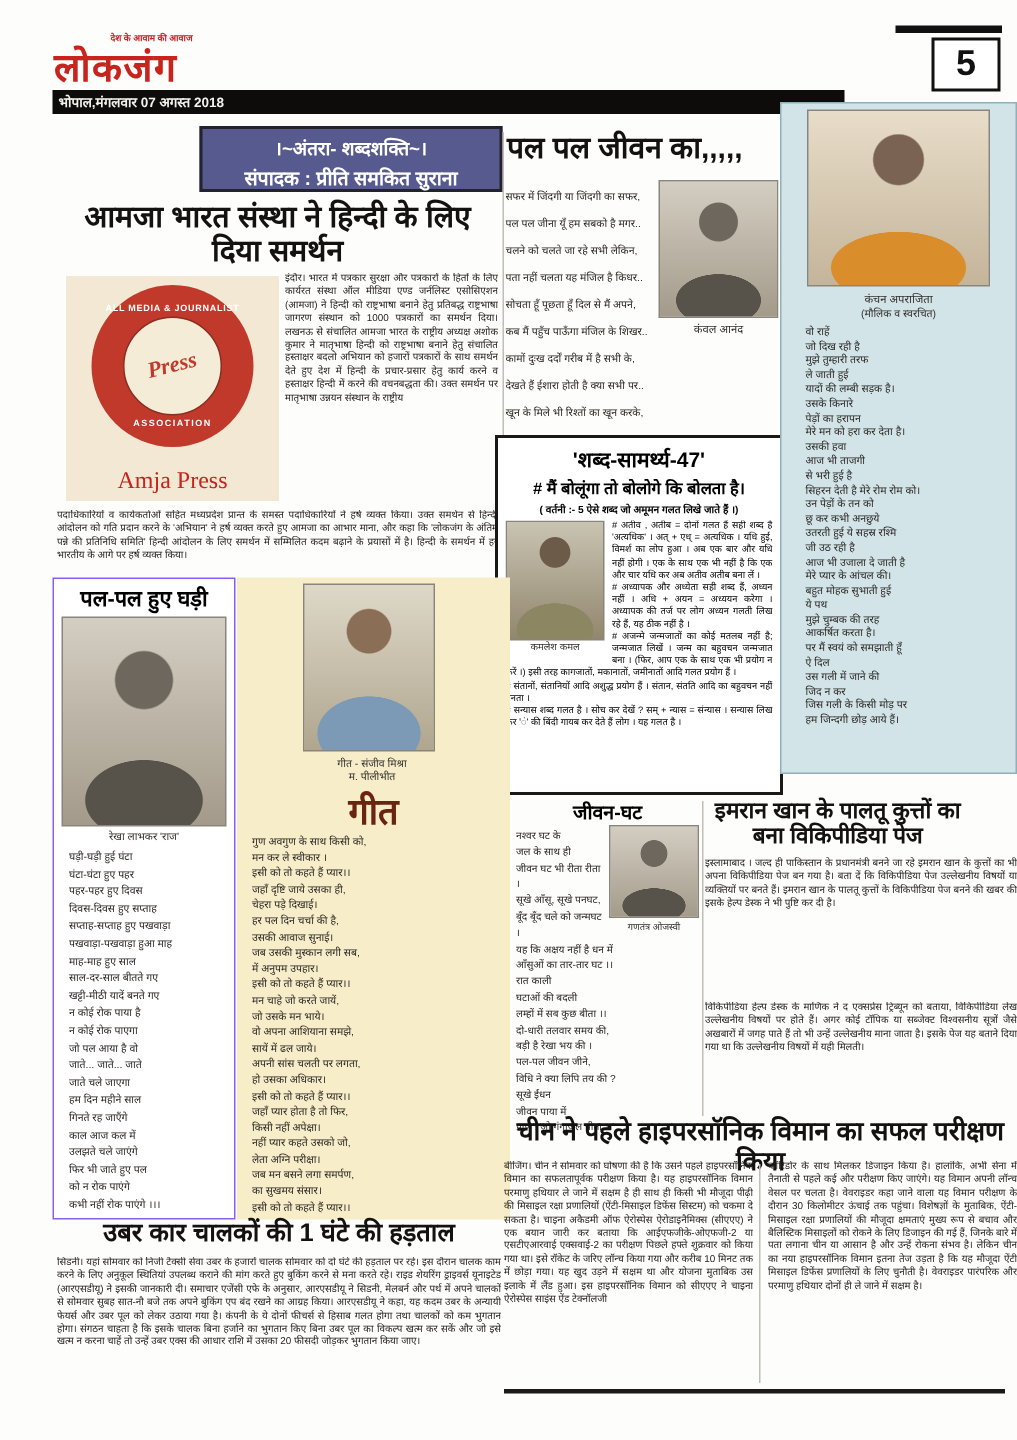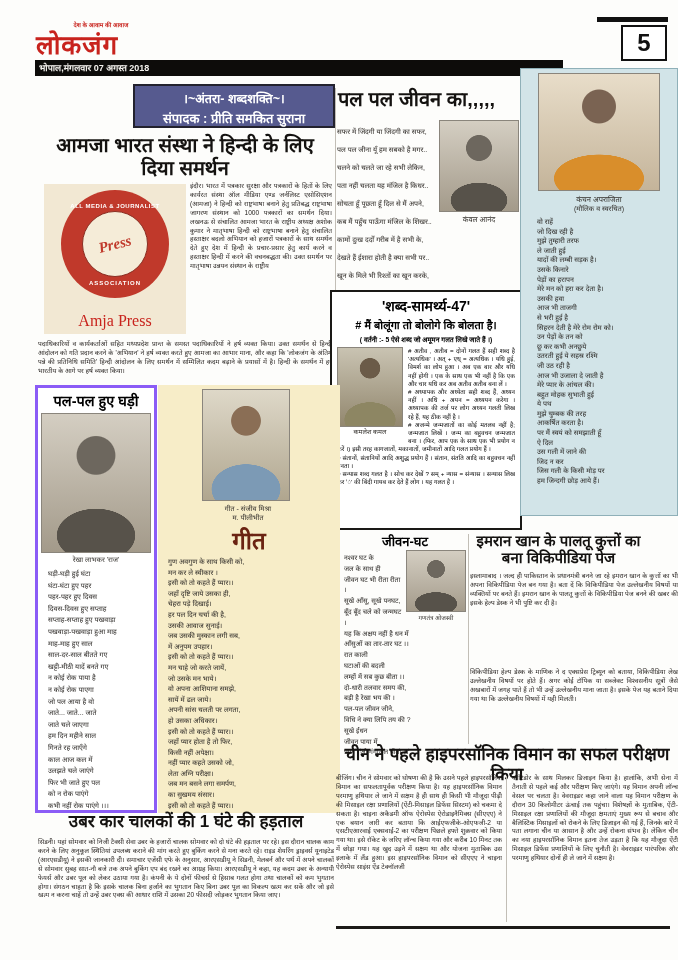--- a/index.html
+++ b/index.html
@@ -35,21 +35,21 @@
       radial-gradient(ellipse 64% 36% at 50% 92%, #8d8663 62%, rgba(0,0,0,0) 63%),
       linear-gradient(#c9c3b2, #92876e);
   }
   .ph-blue {
     background:
       radial-gradient(circle at 50% 28%, #8a6e55 16%, rgba(0,0,0,0) 17%),
       radial-gradient(ellipse 64% 36% at 50% 90%, #7c9ab5 62%, rgba(0,0,0,0) 63%),
       linear-gradient(#ded8c8, #b0a68f);
   }
   .vrule { background:#c2beb6; width:1px; }
-  .float-r { float:right; margin:0 0 2px 4px;font-family:Liberation Serif, serif; }
+  .float-r { float:right; margin:0 0 2px 4px; }
   .float-l { float:left; margin:0 5px 2px 0; }
 
   
   #mast-tag { left:42px; top:21px; width:118px; font-size:6px; color:#c8231d; font-weight:bold; }
   #mast-logo { left:36px; top:26px; font-size:26px; font-weight:bold; color:#c8231d; letter-spacing:1px; font-family:"Liberation Serif","DejaVu Serif",serif; }
   #date-bar { left:35px; top:60px; width:528px; height:16px; background:#0d0c0a; color:#f4f2ee; font-size:9px; font-weight:bold; line-height:16px; padding-left:4px; }
   #pn-bar { left:597px; top:17px; width:71px; height:5px; background:#111; }
   #pn-box { left:621px; top:25px; width:46px; height:36px; border:2px solid #111; font-size:24px; font-weight:bold; text-align:center; line-height:32px; color:#111; background:#fff; }
 
   
@@ -87,21 +87,21 @@
 
   
   #tg-panel { left:520px; top:68px; width:158px; height:448px; background:#d2e4e8; border:1px solid #8fb0b8; }
   #tg-h { margin-top:3px; font-size:17px; font-weight:bold; color:#14120f; }
   #tg-photo { margin:4px auto 0 auto; width:122px; height:118px; }
   #tg-c1 { margin-top:3px; font-size:7.5px; }
   #tg-c2 { font-size:7px; }
   #tg-poem { margin:4px 0 0 16px; font-size:7px; line-height:9.6px; color:#2a2724; }
 
   
-  #gh-box { left:35px; top:385px; width:122px; height:428px; border:3px solid #8b5cf6; background:#fff; }
+  #gh-box { left:35px; top:385px; width:122px; height:428px; border:1px solid #8b5cf6; background:#fff; }
   #gh-h { margin-top:2px; font-size:14.5px; font-weight:bold; }
   #gh-photo { margin:3px auto 0 auto; width:110px; height:140px; }
   #gh-cap { margin-top:2px; font-size:7px; }
   #gh-poem { margin:4px 0 0 10px; font-size:7px; line-height:11.6px; color:#2a2724; }
 
   
   #geet-box { left:158px; top:385px; width:182px; height:428px; background:#f7edc8; }
   #sm-photo { position:absolute; left:44px; top:4px; width:88px; height:112px; }
   #sm-c1 { position:absolute; left:30px; top:119px; width:120px; text-align:center; font-size:7px; }
   #sm-c2 { position:absolute; left:30px; top:128px; width:120px; text-align:center; font-size:7px; }

